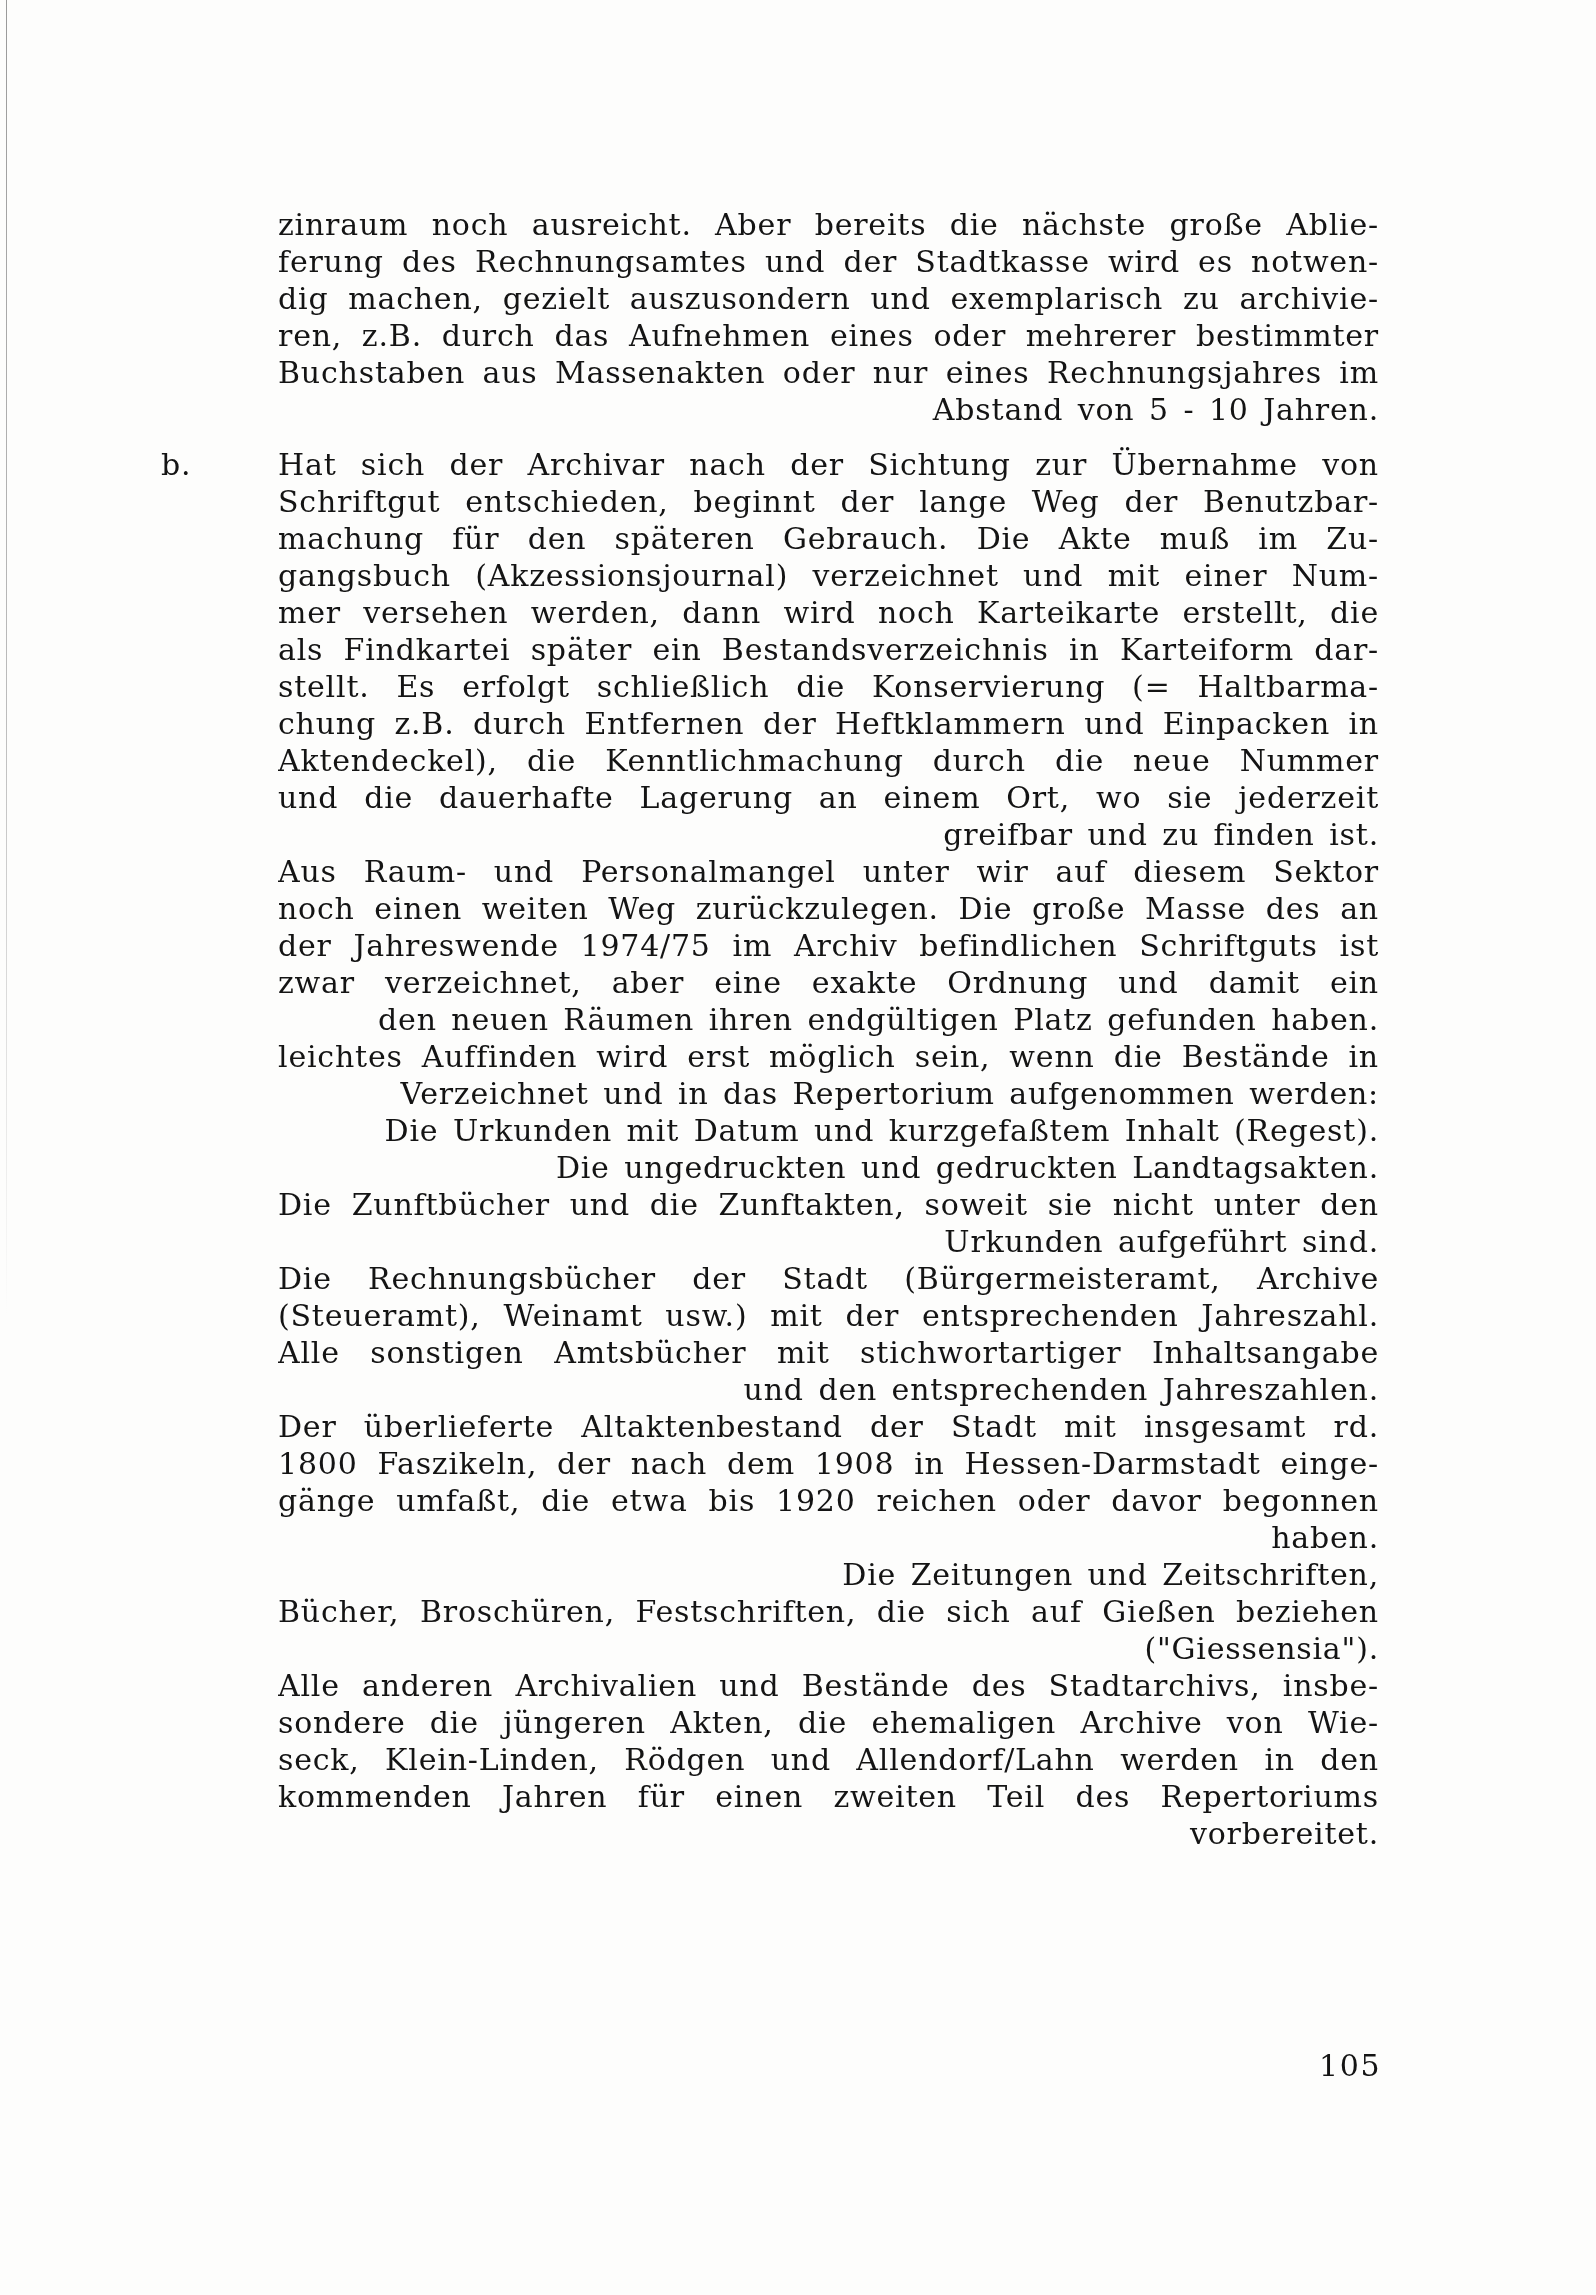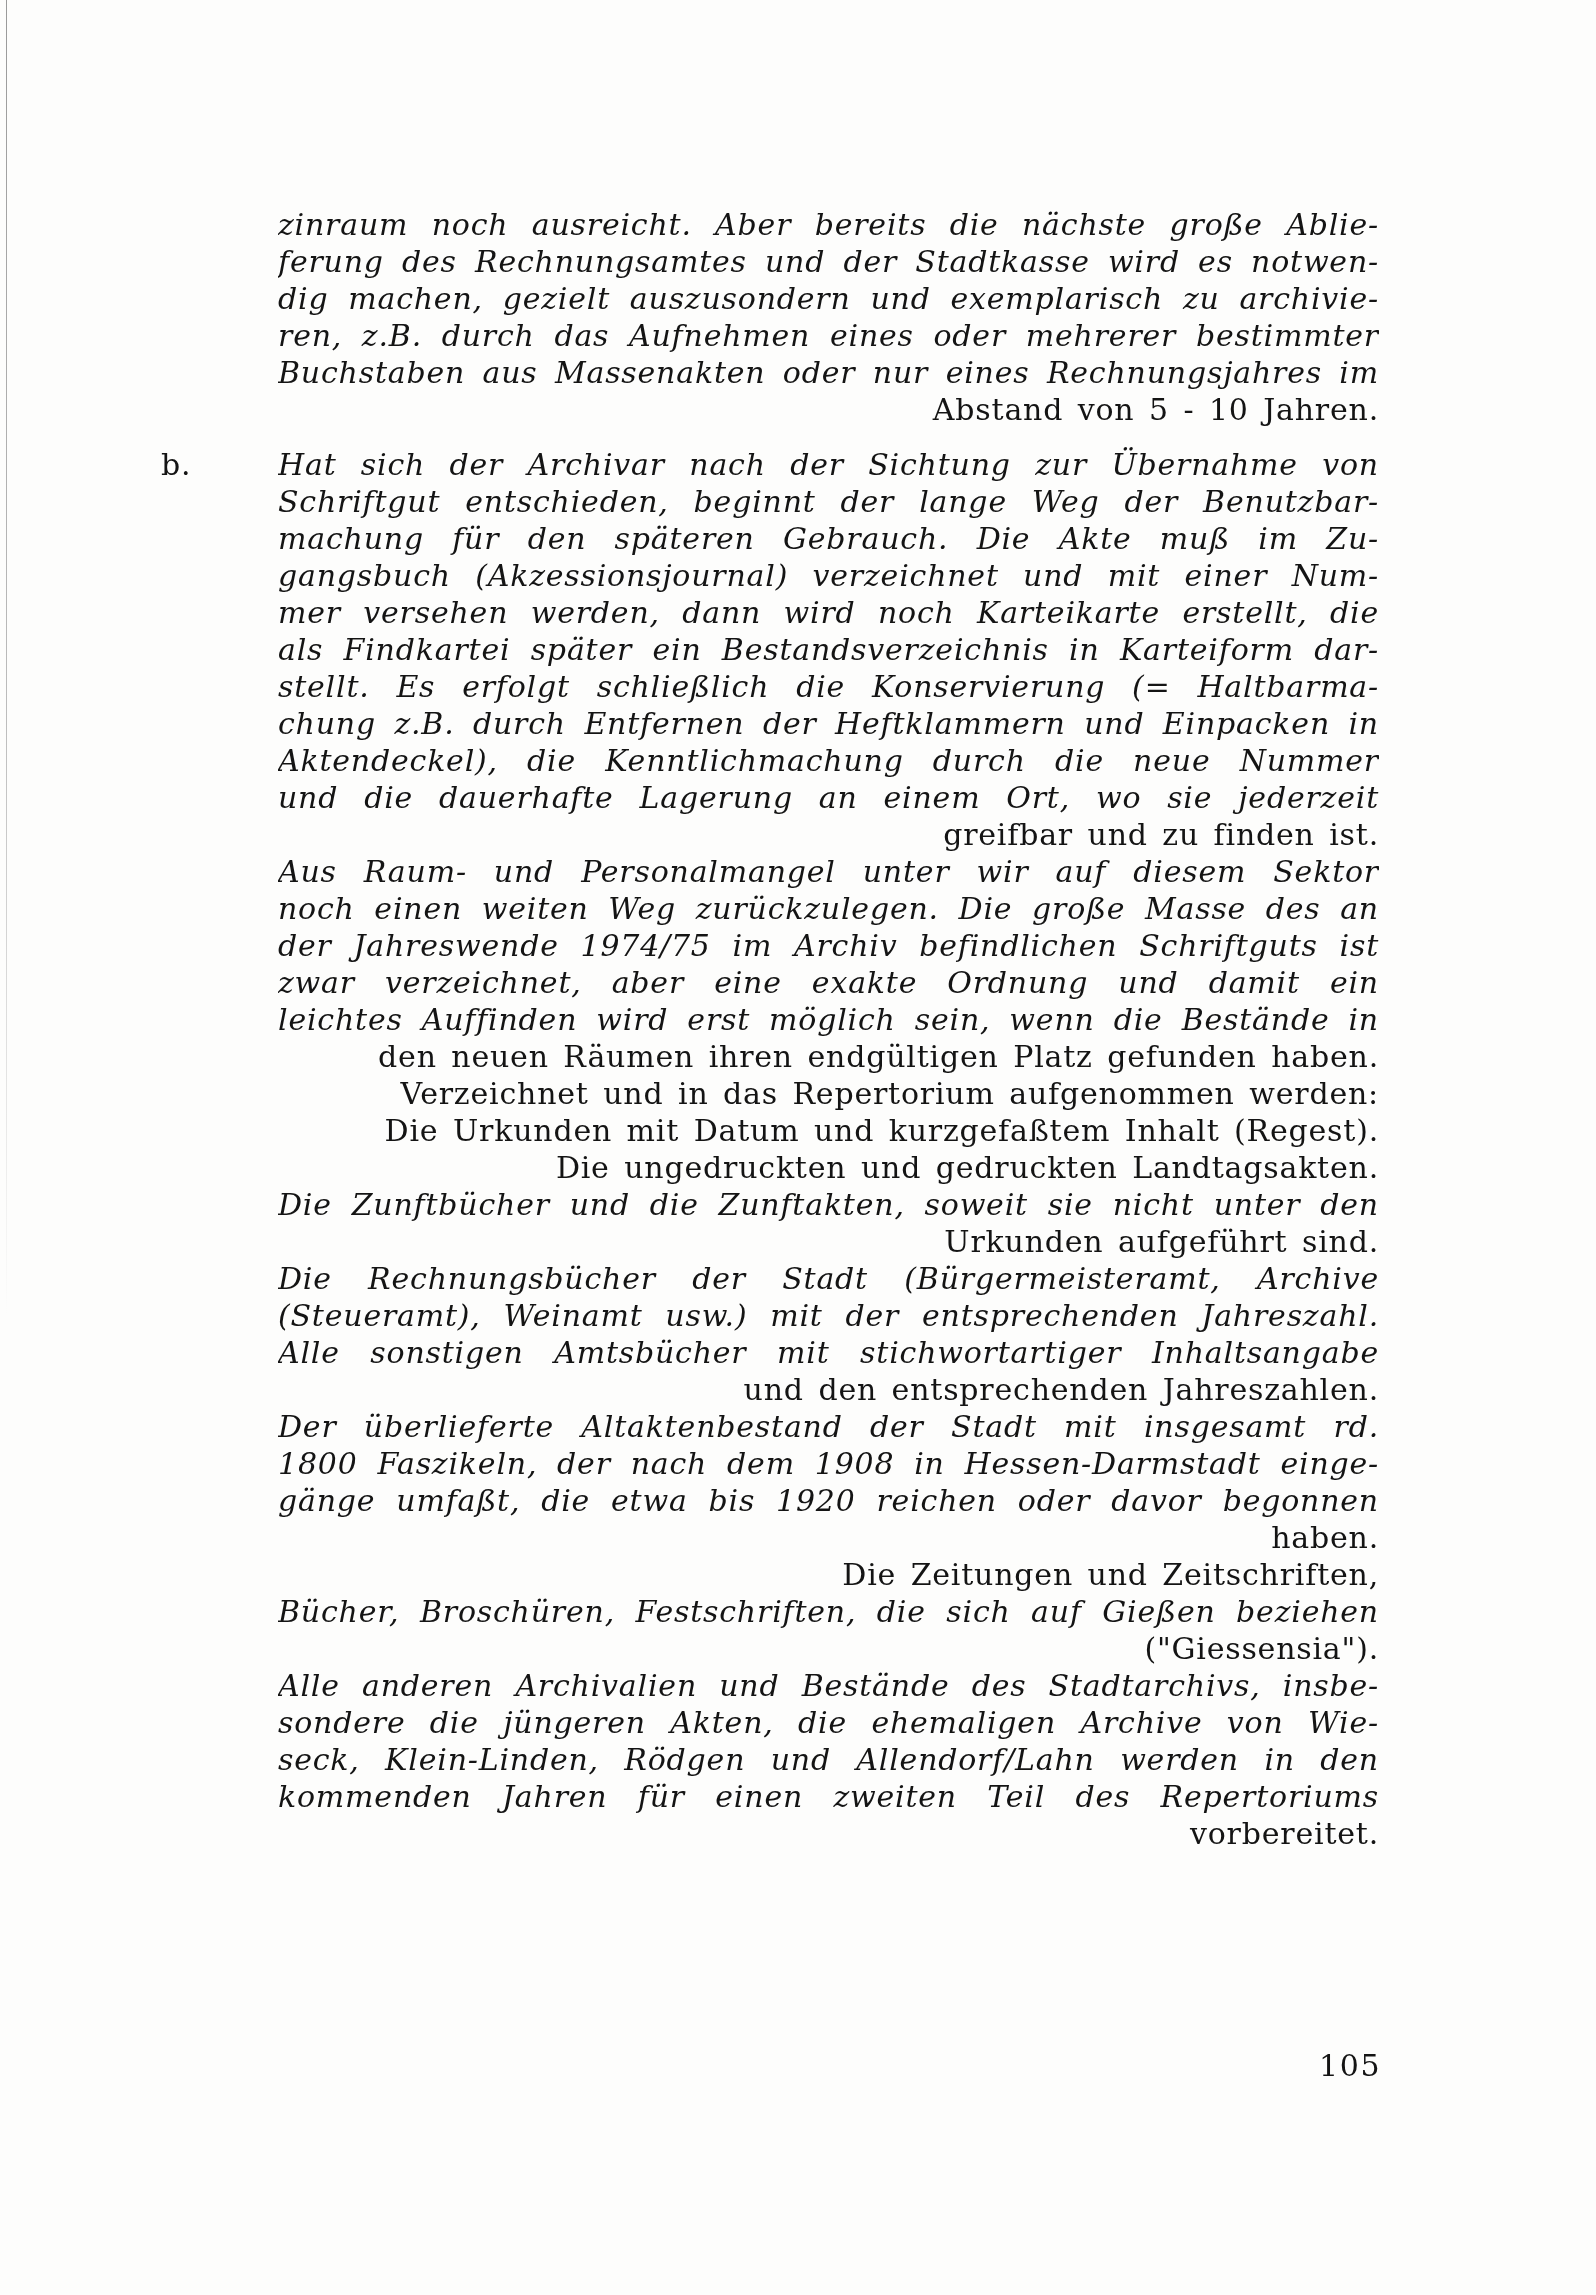--- a/index.html
+++ b/index.html
@@ -37,21 +37,20 @@
   .line {
     height: 37px;
     line-height: 37px;
     overflow: hidden;
     text-align: right;
     white-space: normal;
   }
   .line.just {
     text-align: justify;
     text-align-last: justify;
-    font-style: italic;
   }
   .line.just::after {
     content: "";
     display: inline-block;
     width: 100%;
     height: 0;
   }
   .para-b {
     position: relative;
     margin-top: 18.3px;
@@ -100,22 +99,22 @@
           <div class="line just">als Findkartei später ein Bestandsverzeichnis in Karteiform dar-</div>
           <div class="line just">stellt. Es erfolgt schließlich die Konservierung (= Haltbarma-</div>
           <div class="line just">chung z.B. durch Entfernen der Heftklammern und Einpacken in</div>
           <div class="line just">Aktendeckel), die Kenntlichmachung durch die neue Nummer</div>
           <div class="line just">und die dauerhafte Lagerung an einem Ort, wo sie jederzeit</div>
           <div class="line">greifbar und zu finden ist.</div>
           <div class="line just">Aus Raum- und Personalmangel unter wir auf diesem Sektor</div>
           <div class="line just">noch einen weiten Weg zurückzulegen. Die große Masse des an</div>
           <div class="line just">der Jahreswende 1974/75 im Archiv befindlichen Schriftguts ist</div>
           <div class="line just">zwar verzeichnet, aber eine exakte Ordnung und damit ein</div>
+          <div class="line">den neuen Räumen ihren endgültigen Platz gefunden haben.</div>
           <div class="line just">leichtes Auffinden wird erst möglich sein, wenn die Bestände in</div>
-          <div class="line">den neuen Räumen ihren endgültigen Platz gefunden haben.</div>
           <div class="line">Verzeichnet und in das Repertorium aufgenommen werden:</div>
           <div class="line">Die Urkunden mit Datum und kurzgefaßtem Inhalt (Regest).</div>
           <div class="line">Die ungedruckten und gedruckten Landtagsakten.</div>
           <div class="line just">Die Zunftbücher und die Zunftakten, soweit sie nicht unter den</div>
           <div class="line">Urkunden aufgeführt sind.</div>
           <div class="line just">Die Rechnungsbücher der Stadt (Bürgermeisteramt, Archive</div>
           <div class="line just">(Steueramt), Weinamt usw.) mit der entsprechenden Jahreszahl.</div>
           <div class="line just">Alle sonstigen Amtsbücher mit stichwortartiger Inhaltsangabe</div>
           <div class="line">und den entsprechenden Jahreszahlen.</div>
           <div class="line just">Der überlieferte Altaktenbestand der Stadt mit insgesamt rd.</div>

